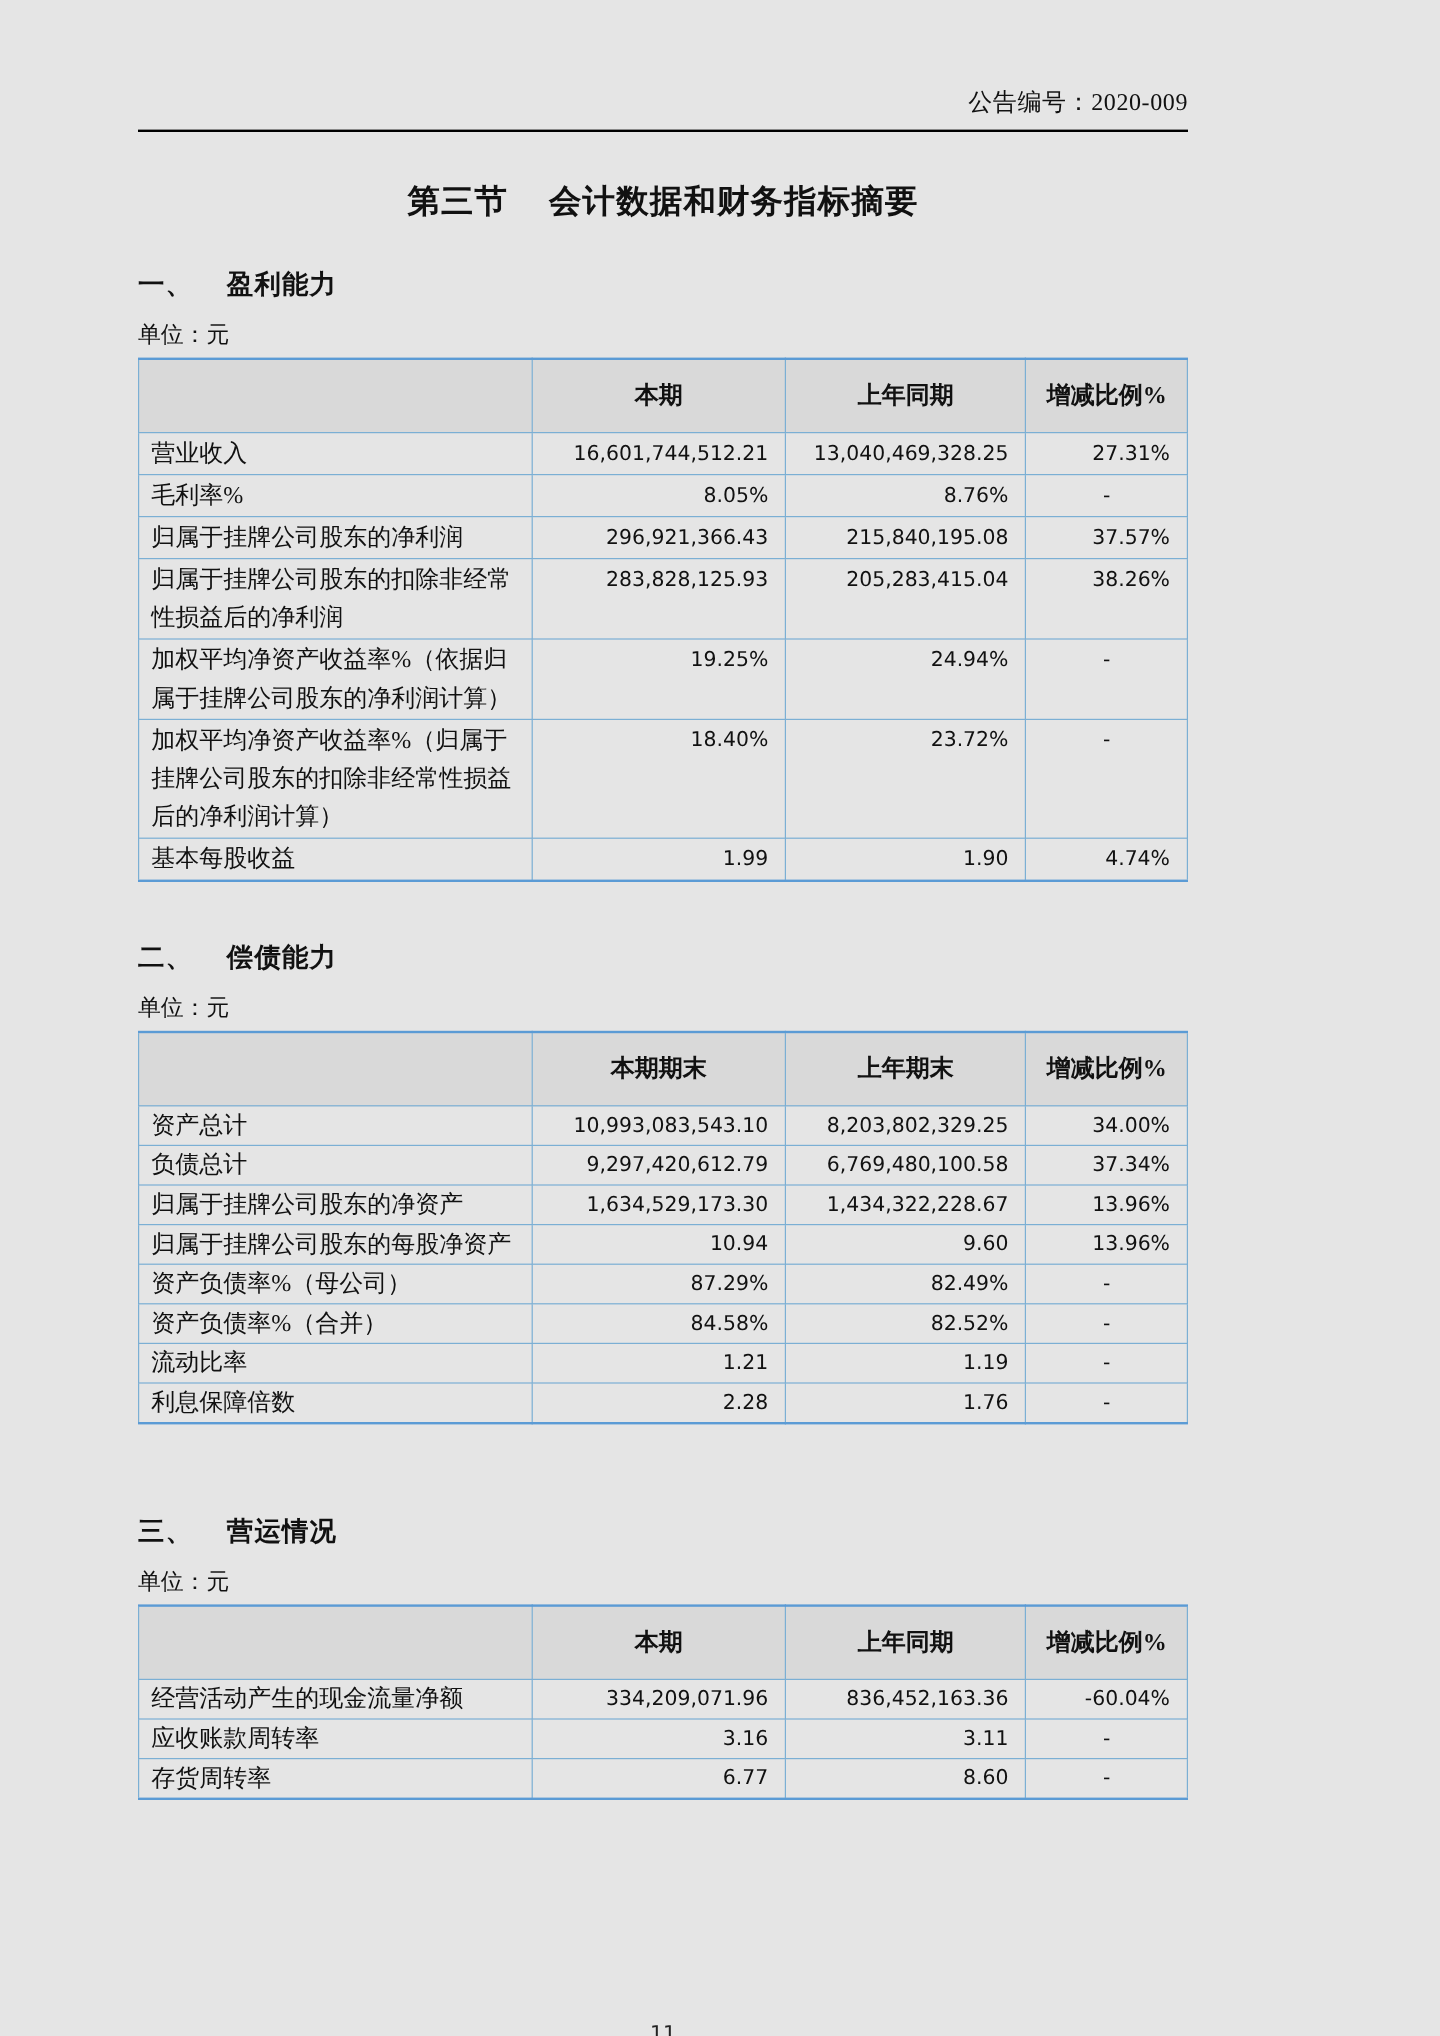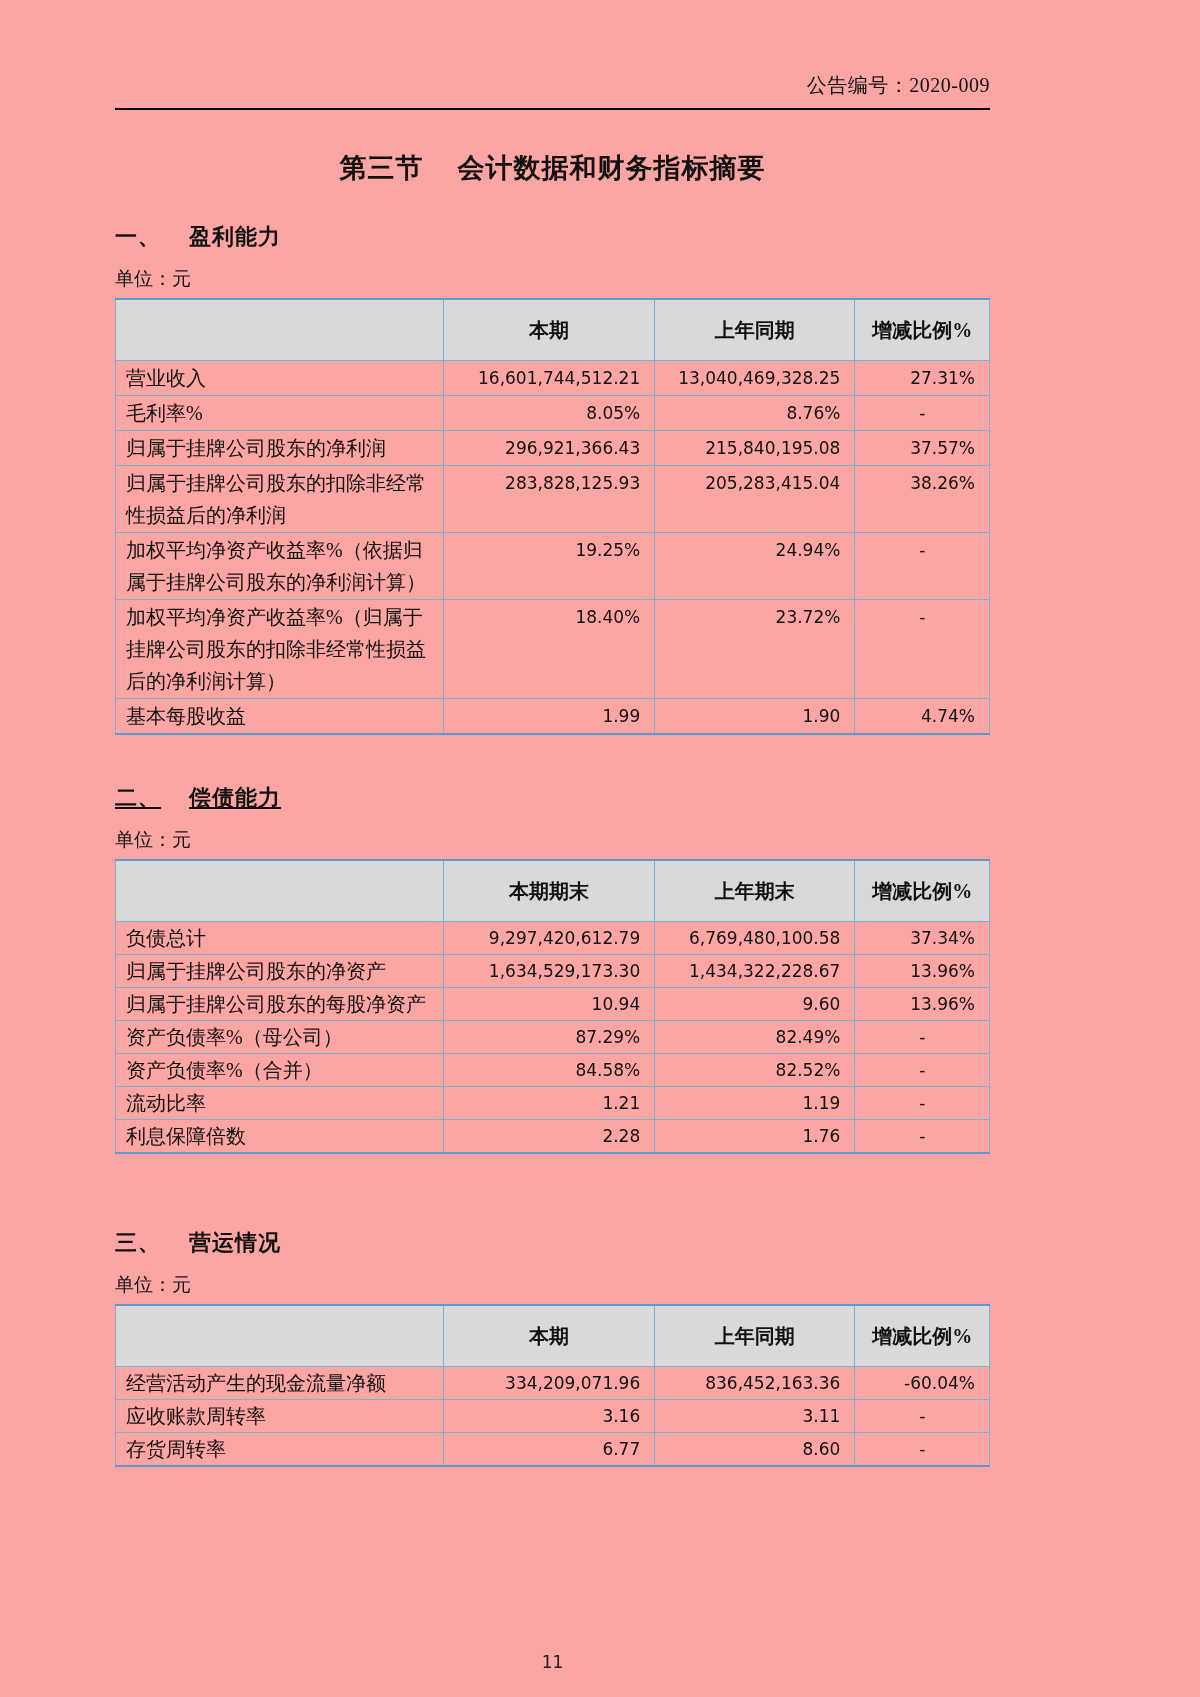--- a/index.html
+++ b/index.html
@@ -1,20 +1,20 @@
 <!DOCTYPE html>
 <html><head>
 <meta charset="utf-8">
 <style>
   html, body { margin: 0; padding: 0; background: #ffffff; }
   .page {
     position: relative;
     width: 1200px;
     height: 1697px;
-    background: #fca5a5;
+    background: #e5e5e5;
     overflow: hidden;
     font-family: "Liberation Serif", serif;
     color: #111111;
   }
   .content { padding: 0 210px 0 115px; } 
 
   .notice {
     padding-top: 72px;
     text-align: right;
     font-size: 20px;
@@ -36,21 +36,21 @@
   }
   .title .title-gap { margin-left: 34px; }
 
   .sec-heading {
     margin: 36px 0 0 0;
     font-size: 22px;
     font-weight: bold;
     letter-spacing: 1px;
   }
   .sec-heading .sec-title { margin-left: 28px; }
-  .sec2 { margin-top: 48px; text-decoration: underline; }
+  .sec2 { margin-top: 48px; }
   .sec3 { margin-top: 74px; }
 
   .unit {
     margin: 14px 2px 6px 0;
     text-align: left;
     font-size: 19px;
   }
 
   table {
     width: 100%;
@@ -191,20 +191,26 @@
         <thead>
           <tr>
             <th></th>
             <th>本期期末</th>
             <th>上年期末</th>
             <th>增减比例%</th>
           </tr>
         </thead>
         <tbody>
           <tr>
+            <td class="label">资产总计</td>
+            <td class="val">10,993,083,543.10</td>
+            <td class="val">8,203,802,329.25</td>
+            <td class="val">34.00%</td>
+          </tr>
+          <tr>
             <td class="label">负债总计</td>
             <td class="val">9,297,420,612.79</td>
             <td class="val">6,769,480,100.58</td>
             <td class="val">37.34%</td>
           </tr>
           <tr>
             <td class="label">归属于挂牌公司股东的净资产</td>
             <td class="val">1,634,529,173.30</td>
             <td class="val">1,434,322,228.67</td>
             <td class="val">13.96%</td>

